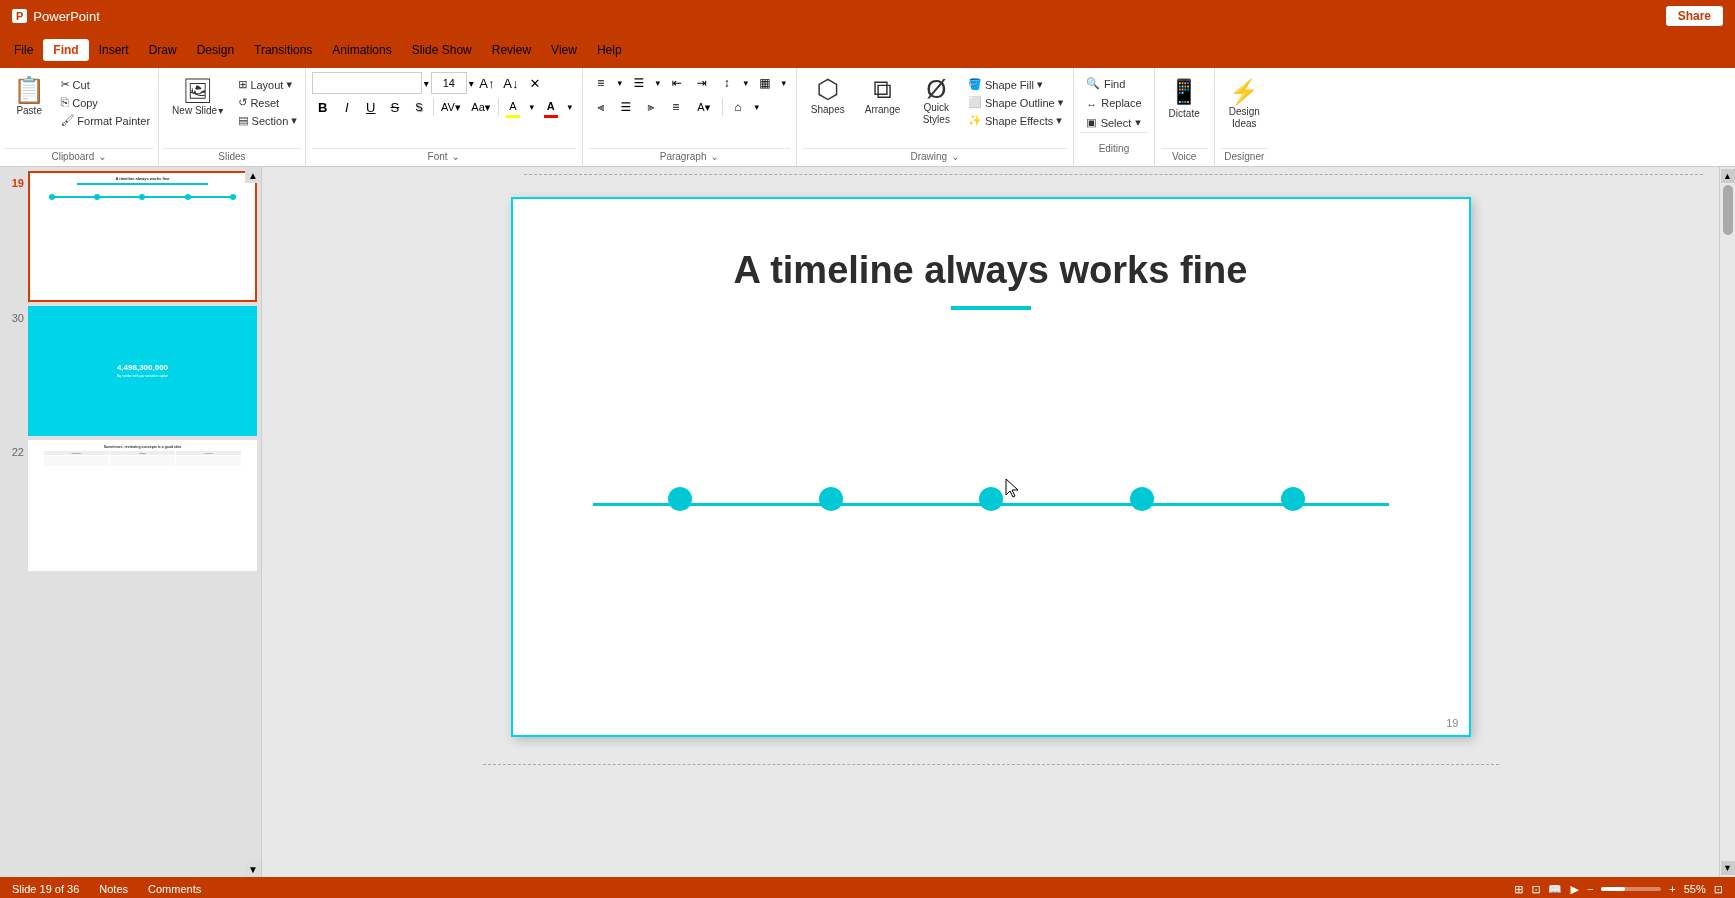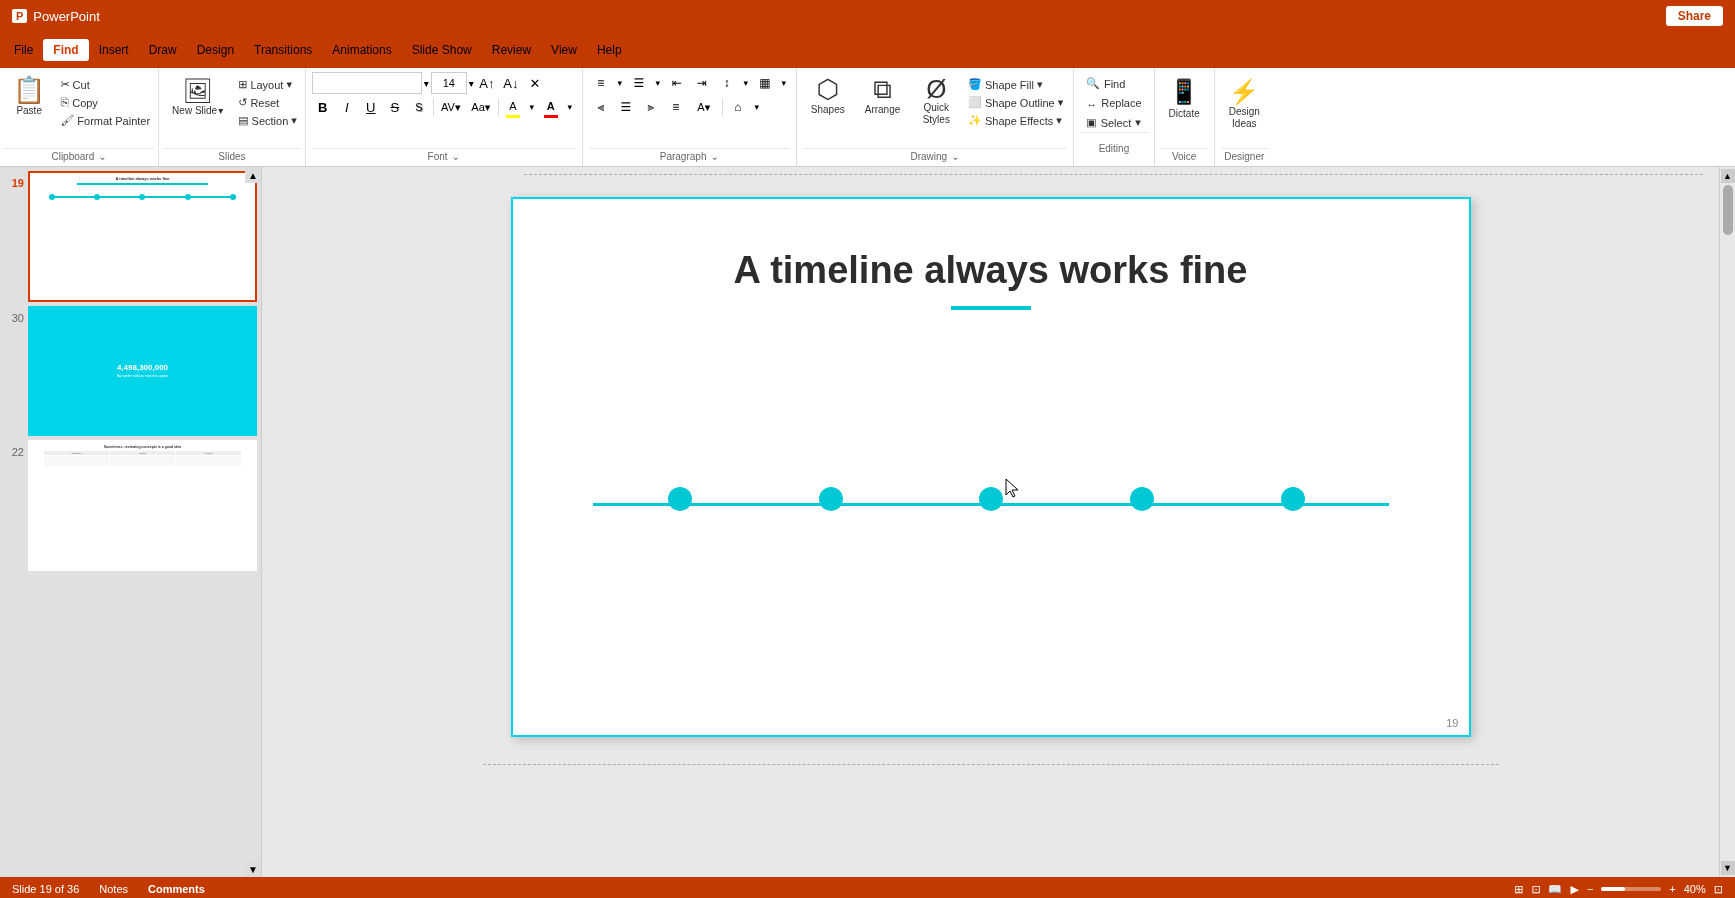--- a/index.html
+++ b/index.html
@@ -367,27 +367,27 @@
     <div style="width:14px;height:14px;background:#ccc;cursor:pointer;display:flex;align-items:center;justify-content:center;font-size:9px;margin-bottom:2px;">▲</div>
     <div style="width:10px;height:50px;background:#aaa;border-radius:5px;cursor:pointer;"></div>
     <div style="width:14px;height:14px;background:#ccc;cursor:pointer;display:flex;align-items:center;justify-content:center;font-size:9px;margin-top:auto;">▼</div>
   </div>
 
 </div>
 
 <div style="height:24px;background:#c33a00;color:white;font-size:11px;display:flex;align-items:center;padding:0 12px;gap:20px;">
   <span>Slide 19 of 36</span>
   <span style="cursor:pointer;">Notes</span>
-  <span style="cursor:pointer;font-weight:bold;">Comments</span>
+  <span style="cursor:pointer;">Comments</span>
   <div style="margin-left:auto;display:flex;align-items:center;gap:8px;">
     <span style="cursor:pointer;">⊞</span>
     <span style="cursor:pointer;">⊡</span>
     <span style="cursor:pointer;">📖</span>
     <span style="cursor:pointer;">▶</span>
     <span style="cursor:pointer;">−</span>
     <div style="width:60px;height:4px;background:rgba(255,255,255,0.4);border-radius:2px;cursor:pointer;position:relative;">
       <div style="width:40%;height:100%;background:white;border-radius:2px;"></div>
     </div>
     <span style="cursor:pointer;">+</span>
-    <span>40%</span>
+    <span>55%</span>
     <span style="cursor:pointer;">⊡</span>
   </div>
 </div>
 
 </body></html>

